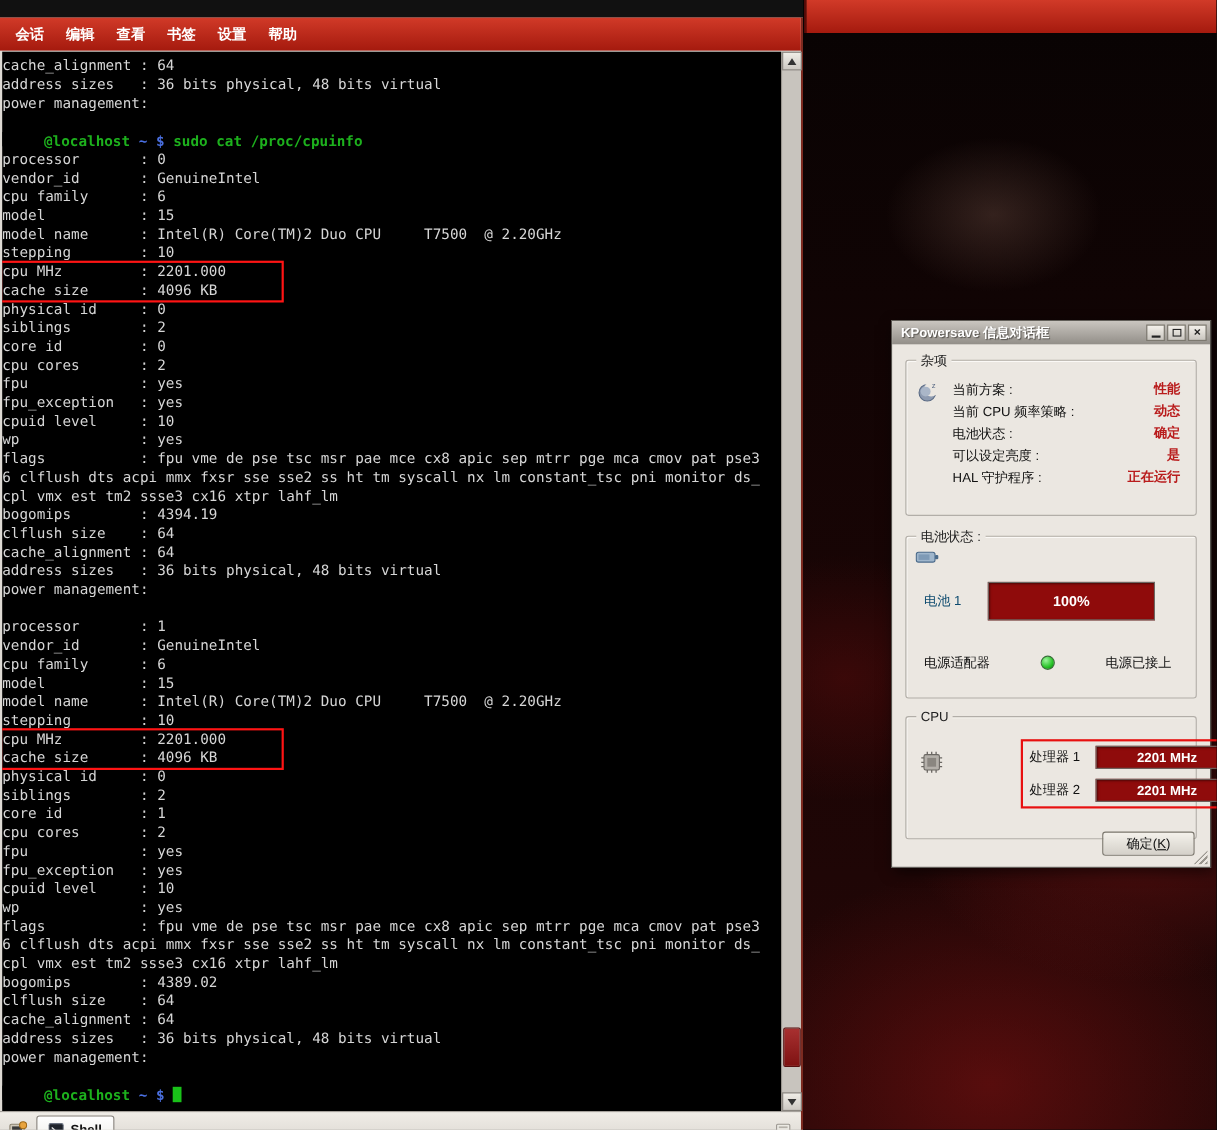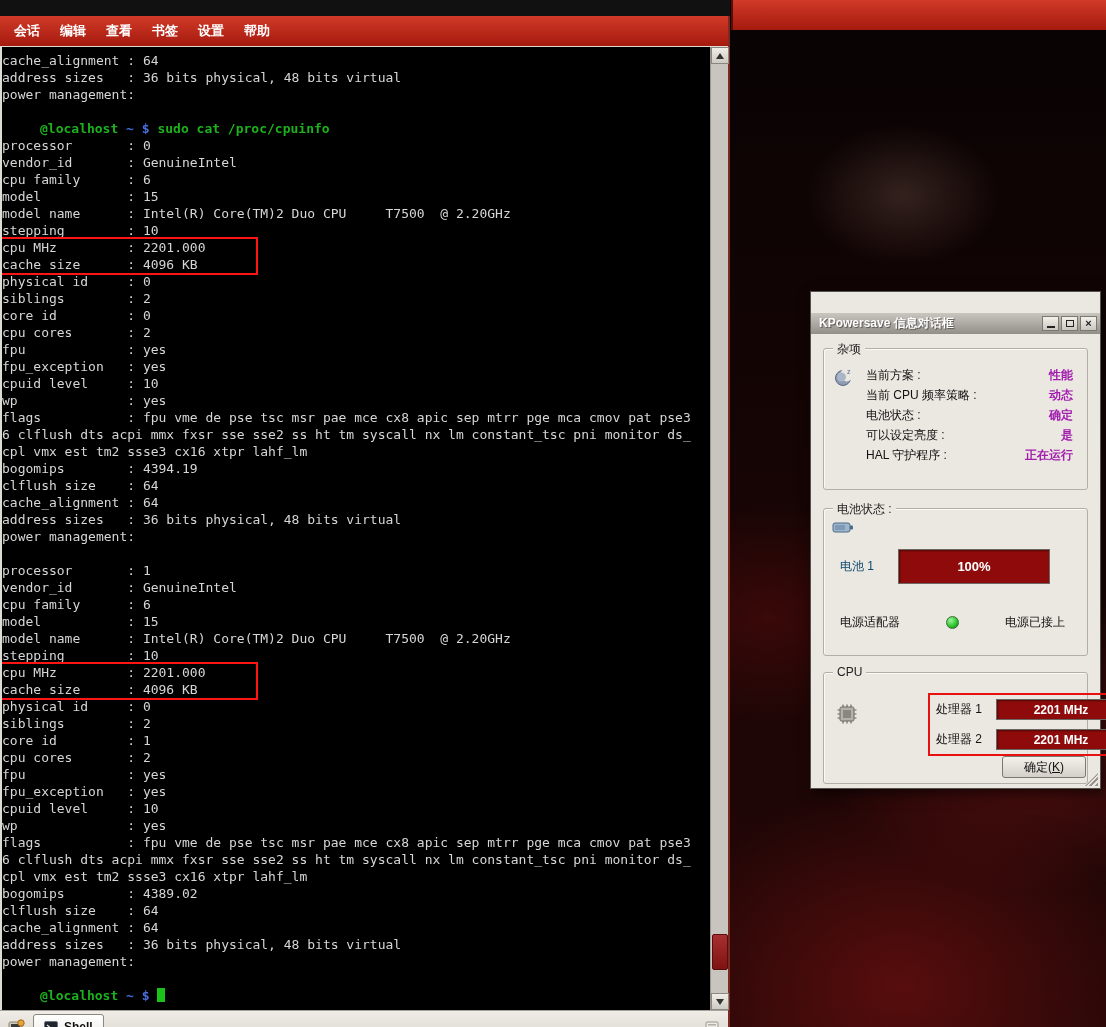--- a/index.html
+++ b/index.html
@@ -81,21 +81,21 @@
     font-size:12px;font-weight:bold;color:#111;cursor:default;
   }
   
   .dialog{
     position:absolute;left:810px;top:291px;width:291px;height:498px;
     background:#ebe7e1;border:1px solid #55524d;box-sizing:border-box;
     box-shadow:3px 4px 12px rgba(0,0,0,.6);
   }
   .titlebar{
     height:21px;background:linear-gradient(#c9c5bf,#928e88);
-    display:flex;align-items:center;padding:0 3px;gap:2px;margin-top:21px;
+    display:flex;align-items:center;padding:0 3px;gap:2px;
   }
   .titlebar .title{
     flex:1;font-size:12px;font-weight:bold;color:#fff;
     text-shadow:1px 1px 1px #55524d;padding-left:5px;
     white-space:nowrap;overflow:hidden;
   }
   .winbtn{
     width:17px;height:15px;box-sizing:border-box;
     background:linear-gradient(#f4f1eb,#c9c5bf);border:1px solid #7c786f;
     display:flex;align-items:center;justify-content:center;
@@ -110,21 +110,21 @@
   }
   .group-title{
     position:absolute;top:-8px;left:9px;background:#ebe7e1;
     padding:0 4px;font-size:12px;color:#222;
   }
   
   .g-misc{height:140px;}
   .misc-content{display:flex;padding:16px 14px 8px 8px;}
   .misc-rows{flex:1;margin-left:10px;}
   .info-row{display:flex;justify-content:space-between;font-size:12px;line-height:20px;color:#111;}
-  .info-row .val{font-weight:bold;color:#a21caf;}
+  .info-row .val{font-weight:bold;color:#b91c1c;font-family:Liberation Mono, monospace;}
   
   .g-batt{height:146px;margin-top:18px;}
   .batt-content{padding:10px 12px 8px 8px;}
   .bat-row{display:flex;align-items:center;margin:10px 0 0 8px;}
   .bat-label{font-size:12px;color:#0c4a6e;width:54px;}
   .pbar{
     width:152px;height:35px;box-sizing:border-box;margin-left:4px;
     background:#8f0b0b;border:1px solid #6b6863;
     box-shadow:inset 1px 1px 2px rgba(0,0,0,.45);
     display:flex;align-items:center;justify-content:center;

